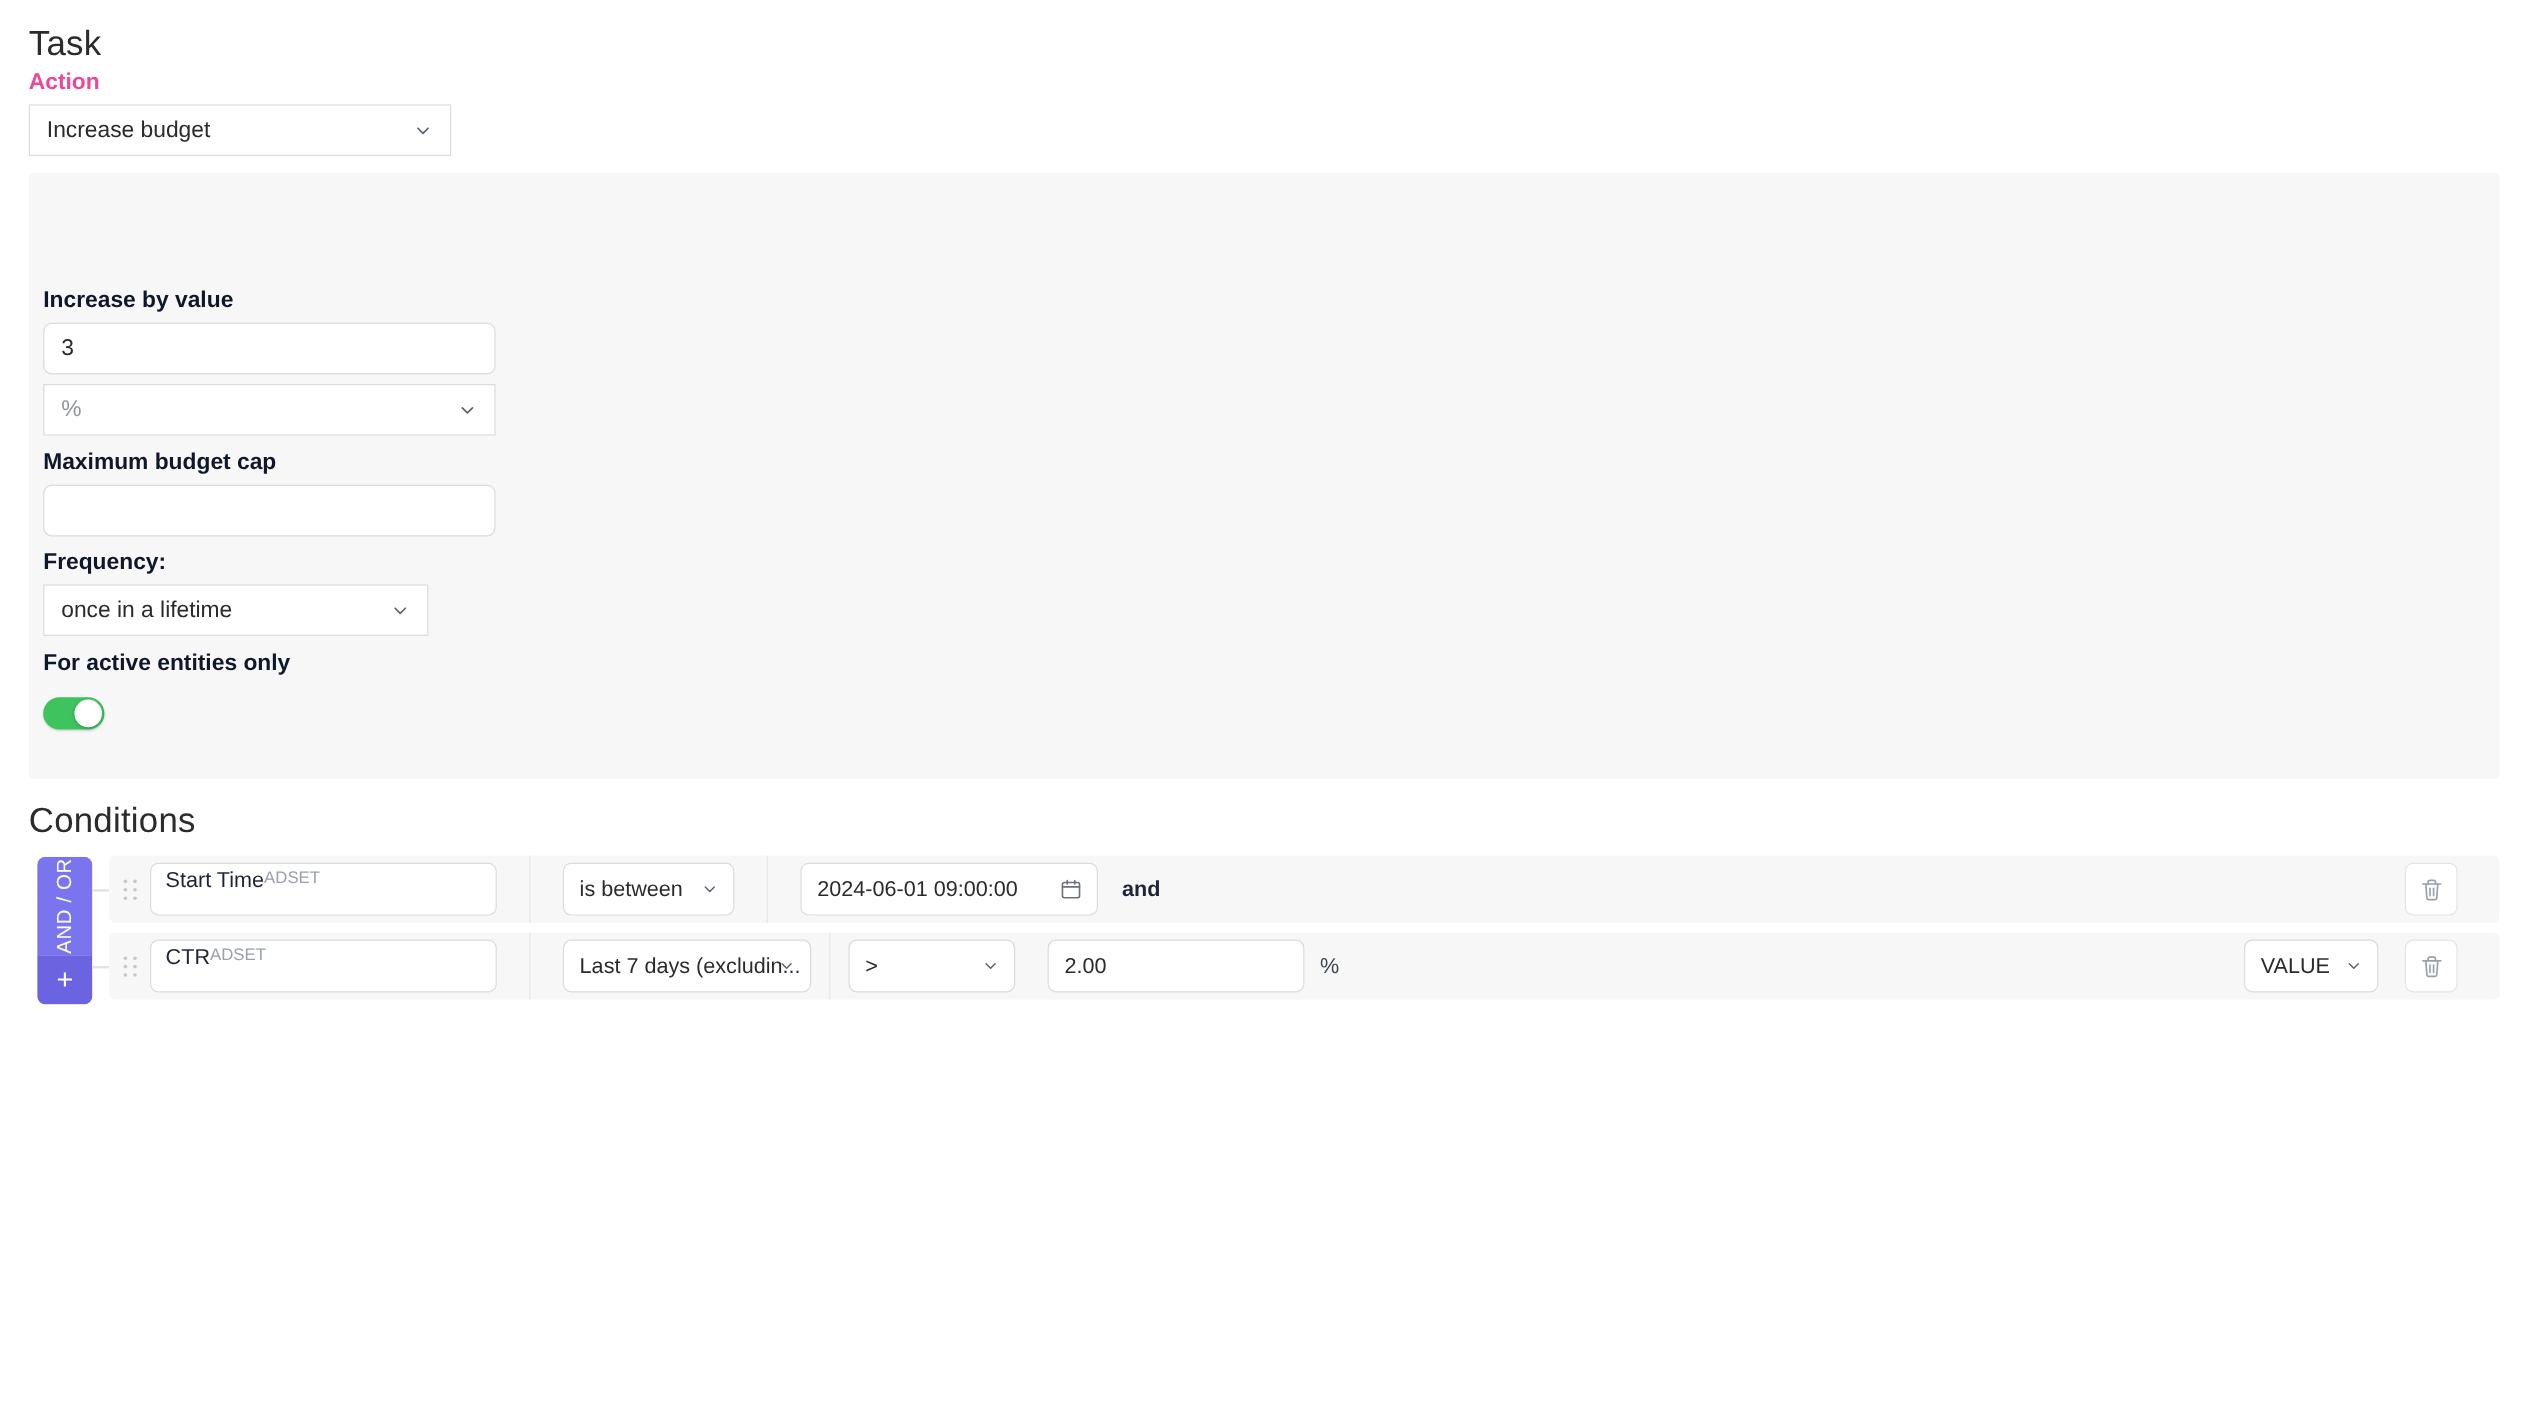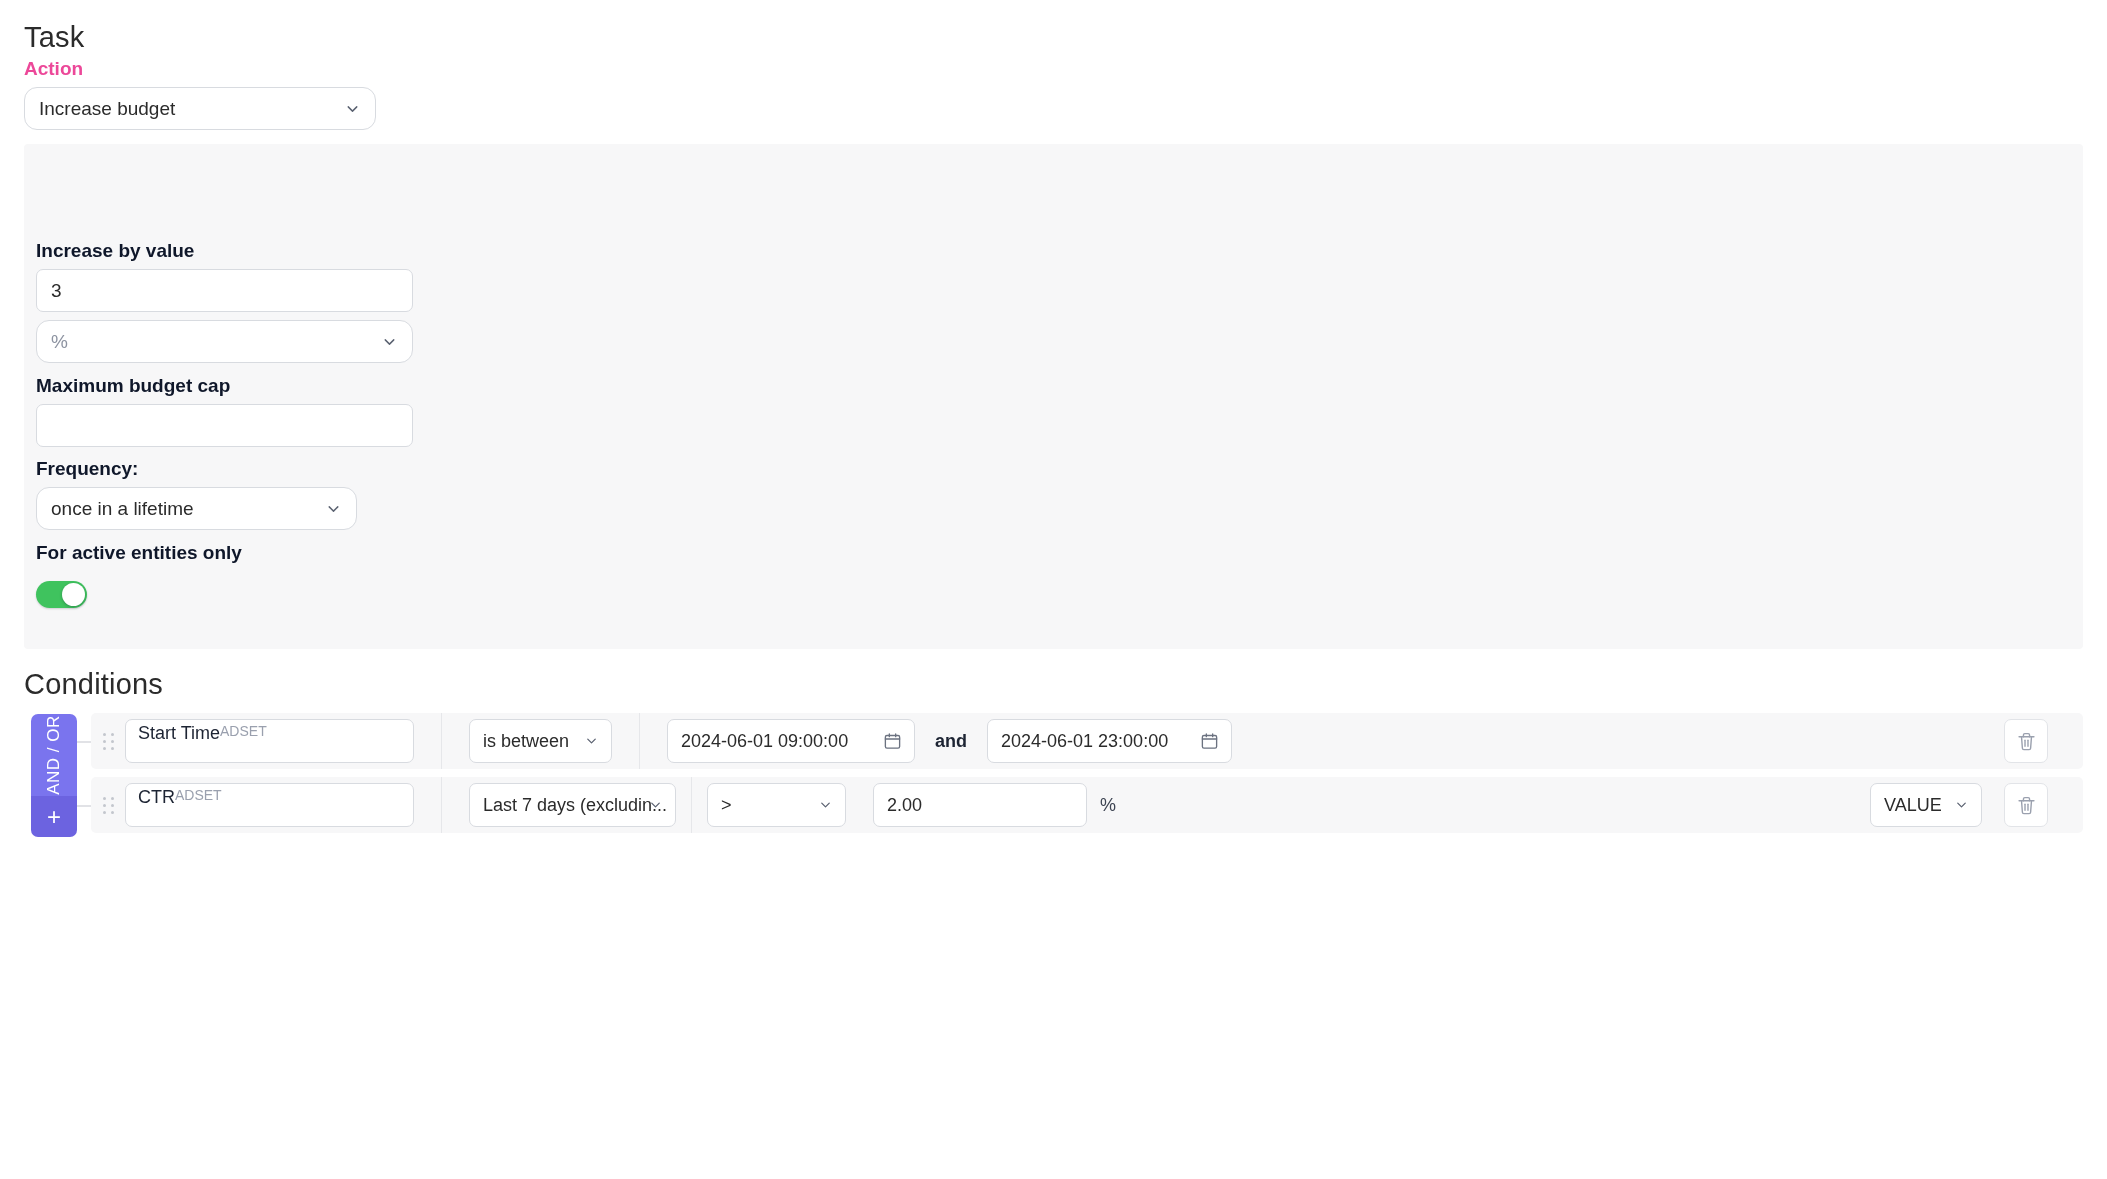--- a/index.html
+++ b/index.html
@@ -27,21 +27,21 @@
     font-size: 19px;
     font-weight: 700;
     color: #ec4899;
   }
   #action-label { position: absolute; left: 24px; top: 58px; }
 
   .select-box {
     position: relative;
     background: #fff;
     border: 1px solid #d8dbe0;
-    border-radius: 13px;
+    border-radius: 0;
     display: flex;
     align-items: center;
     padding: 0 14px;
     font-size: 19px;
     color: #2b2b2b;
   }
   .select-box .chev {
     position: absolute;
     right: 14px; top: 50%;
     transform: translateY(-50%);
@@ -353,31 +353,20 @@
             <rect x="3" y="5" width="18" height="16" rx="2"></rect>
               <line x1="3" y1="9.5" x2="21" y2="9.5"></line>
               <line x1="8" y1="3" x2="8" y2="6.5"></line>
               <line x1="16" y1="3" x2="16" y2="6.5"></line>
           </svg>
         </span>
       </div>
       <div style="flex:0 0 20px"></div>
       <span class="and-word">and</span>
       <div style="flex:0 0 20px"></div>
-      <div class="ctrl sel" style="flex:0 0 245px">
-        <span>2024-06-01 23:00:00</span>
-        <span class="cal">
-          <svg width="19" height="19" viewBox="0 0 24 24" fill="none" stroke="#6b7280" stroke-width="1.7" stroke-linecap="round" stroke-linejoin="round">
-            <rect x="3" y="5" width="18" height="16" rx="2"></rect>
-              <line x1="3" y1="9.5" x2="21" y2="9.5"></line>
-              <line x1="8" y1="3" x2="8" y2="6.5"></line>
-              <line x1="16" y1="3" x2="16" y2="6.5"></line>
-          </svg>
-        </span>
-      </div>
       <div class="sp"></div>
       <div class="trash-button" style="margin-right:35px">
         <svg width="21" height="21" viewBox="0 0 24 24" fill="none" stroke="#9aa0ae" stroke-width="1.6" stroke-linecap="round" stroke-linejoin="round">
           <polyline points="3.5 6.5 20.5 6.5"></polyline>
             <path d="M8.5 6.5V4.6a1.6 1.6 0 0 1 1.6-1.6h3.8a1.6 1.6 0 0 1 1.6 1.6v1.9"></path>
           <path d="M6.3 6.5l1 13.2a1.7 1.7 0 0 0 1.7 1.6h6a1.7 1.7 0 0 0 1.7-1.6l1-13.2"></path>
           <line x1="10.3" y1="10.5" x2="10.3" y2="17.5"></line>
             <line x1="13.7" y1="10.5" x2="13.7" y2="17.5"></line>
         </svg>
       </div>

